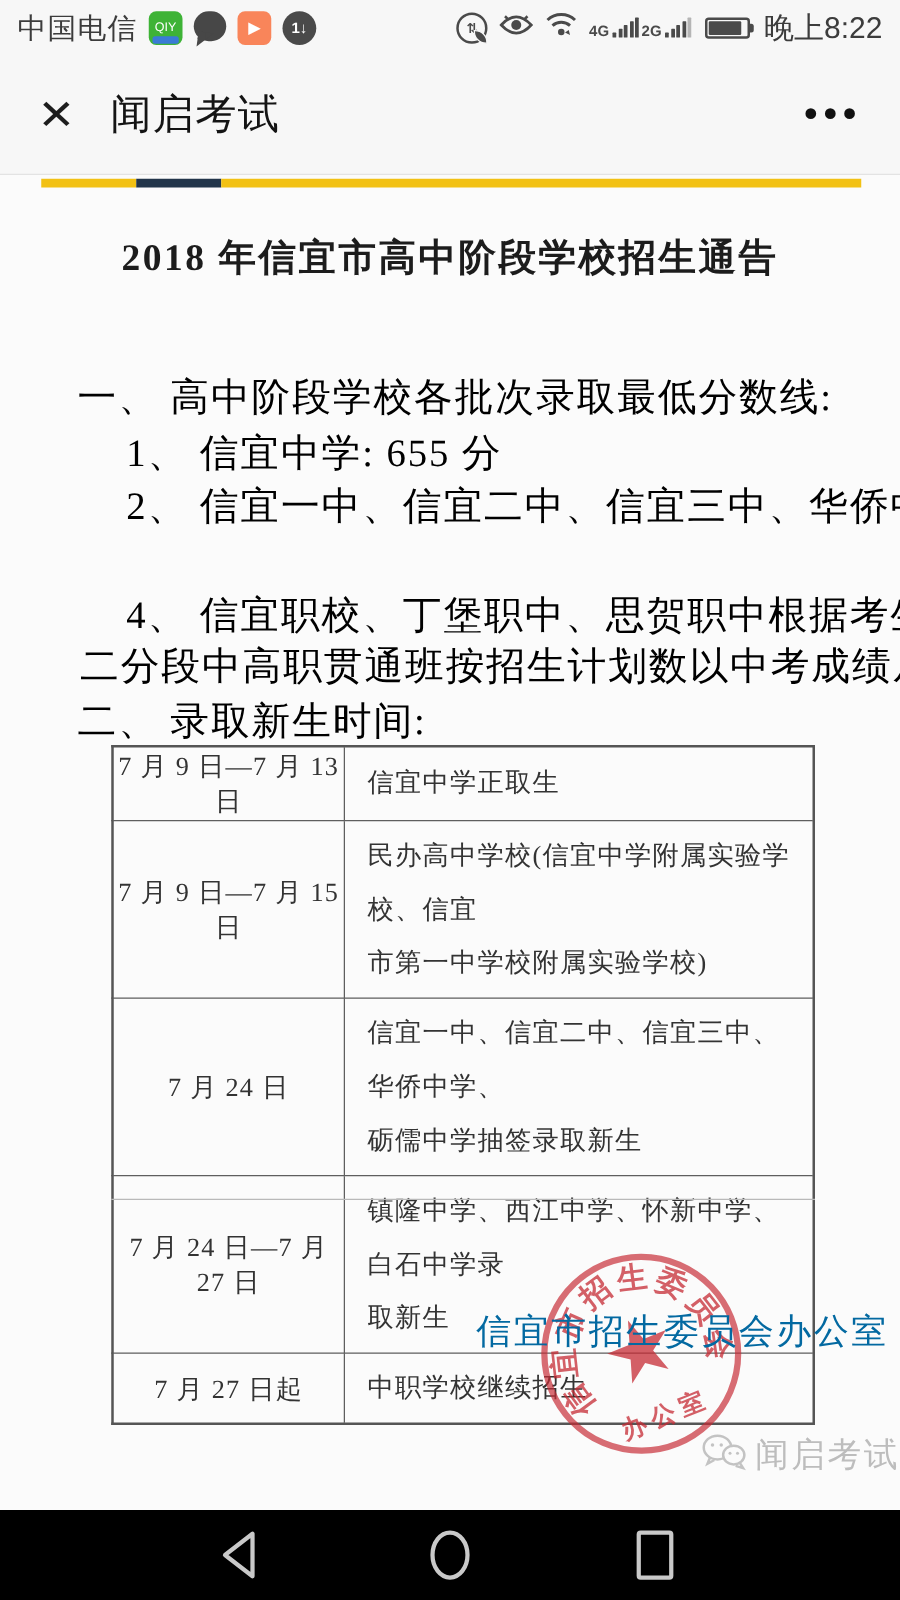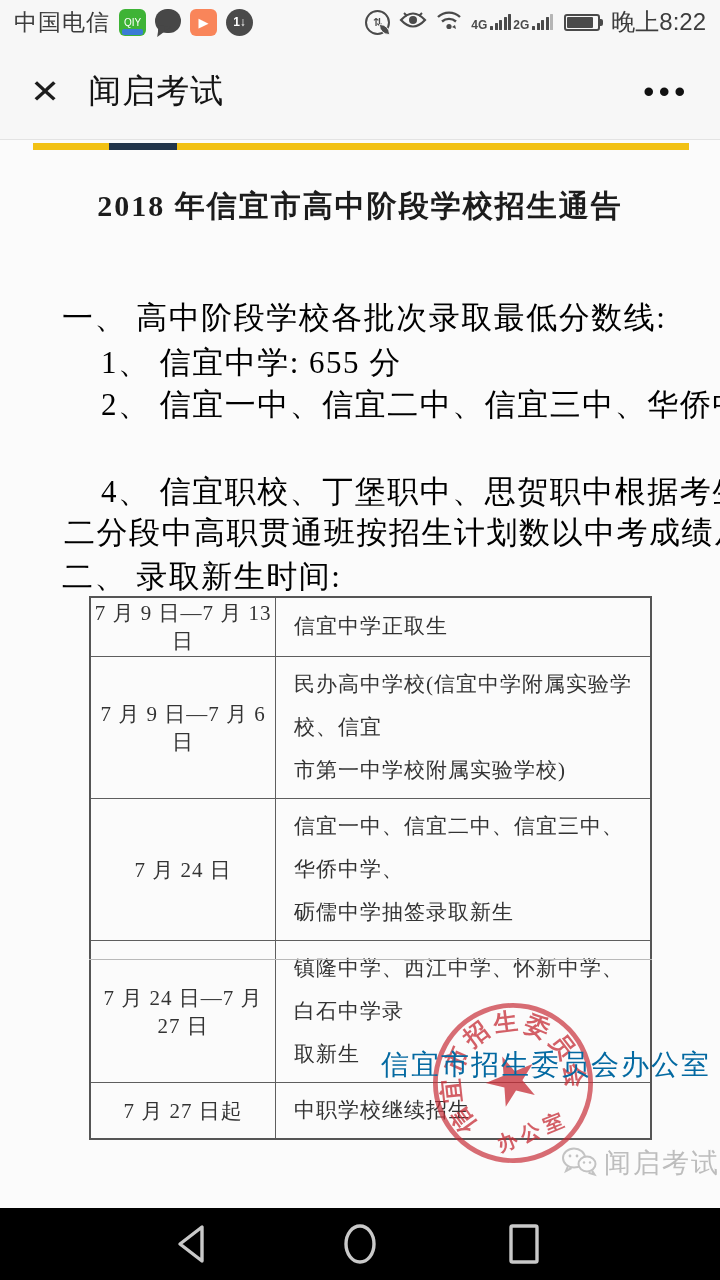--- a/index.html
+++ b/index.html
@@ -173,21 +173,21 @@
   <div class="doc-line" style="left:64px;top:371px;">二分段中高职贯通班按招生计划数以中考成绩从高到低录取,录满即止)。</div>
   <div class="doc-line ind-a" style="top:415px;">二、 录取新生时间:</div>
 
   <table class="rtable">
     <tbody>
         <tr class="rh1">
       <td class="c1">7 月 9 日—7 月 13 日</td>
       <td class="c2">信宜中学正取生</td>
     </tr>
     <tr class="rh2">
-      <td class="c1">7 月 9 日—7 月 6 日</td>
+      <td class="c1">7 月 9 日—7 月 15 日</td>
       <td class="c2">民办高中学校(信宜中学附属实验学校、信宜
 市第一中学校附属实验学校)</td>
     </tr>
     <tr class="rh3">
       <td class="c1">7 月 24 日</td>
       <td class="c2">信宜一中、信宜二中、信宜三中、华侨中学、
 砺儒中学抽签录取新生</td>
     </tr>
     <tr class="rh4">
       <td class="c1">7 月 24 日—7 月 27 日</td>

